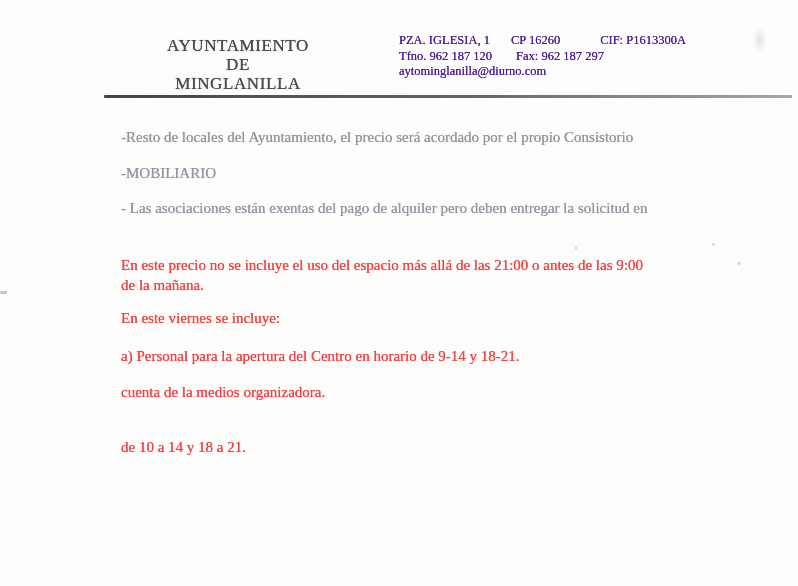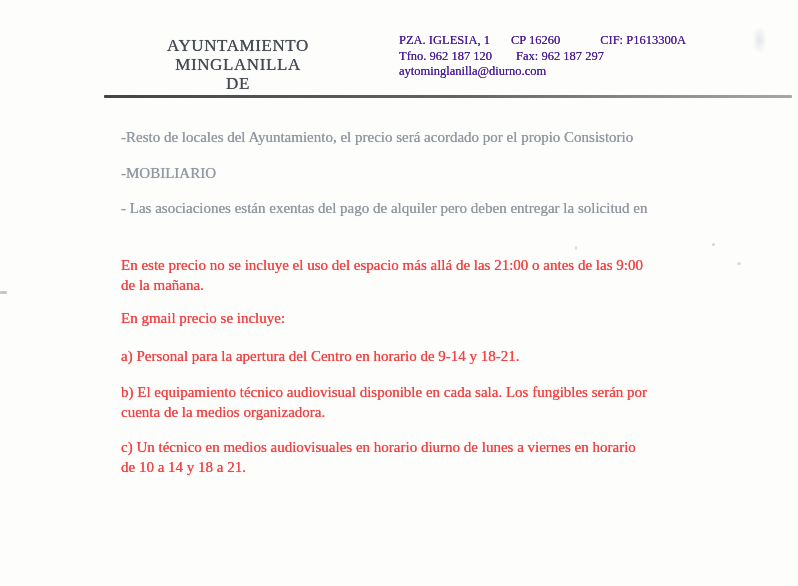--- a/index.html
+++ b/index.html
@@ -59,22 +59,22 @@
   .speck-3 { left:575px; top:246px; width:2px; height:4px; background:#d8dbde; border-radius:50%; }
 </style>
 </head>
 <body>
 
 <div class="page">
 
   <header>
     <div class="org">
       <div>AYUNTAMIENTO</div>
+      <div>DE</div>
       <div>MINGLANILLA</div>
-      <div>DE</div>
     </div>
 
     <div class="contact">
       <div class="row"><span>PZA. IGLESIA, 1</span><span class="gap-a"></span><span>CP 16260</span><span class="gap-b"></span><span>CIF: P1613300A</span></div>
       <div class="row"><span>Tfno. 962 187 120</span><span class="gap-c"></span><span>Fax: 962 187 297</span></div>
       <div class="row"><span>aytominglanilla@diurno.com</span></div>
     </div>
   </header>
 
   <div class="rule"></div>
@@ -92,34 +92,32 @@
     <p class="p faded" style="top:182px">
       <span class="ln">- Las asociaciones están exentas del pago de alquiler pero deben entregar la solicitud en</span>
     </p>
 
     <p class="p dark" style="top:239px">
       <span class="ln">En este precio no se incluye el uso del espacio más allá de las 21:00 o antes de las 9:00</span>
       <span class="ln">de la mañana.</span>
     </p>
 
     <p class="p dark" style="top:292px">
-      <span class="ln">En gmail precio se incluye:</span>
+      <span class="ln">En este viernes se incluye:</span>
     </p>
 
     <p class="p dark" style="top:330px">
       <span class="ln">a) Personal para la apertura del Centro en horario de 9-14 y 18-21.</span>
     </p>
 
     <p class="p dark" style="top:366px">
-      <span class="ln">b) El equipamiento técnico audiovisual disponible en cada sala. Los fungibles serán por</span>
       <span class="ln">cuenta de la medios organizadora.</span>
     </p>
 
     <p class="p dark" style="top:421px">
-      <span class="ln">c) Un técnico en medios audiovisuales en horario diurno de lunes a viernes en horario</span>
       <span class="ln">de 10 a 14 y 18 a 21.</span>
     </p>
 
   </main>
 
   <div class="artifact edge-dash"></div>
   <div class="artifact smudge-tr"></div>
   <div class="artifact speck-1"></div>
   <div class="artifact speck-2"></div>
   <div class="artifact speck-3"></div>

